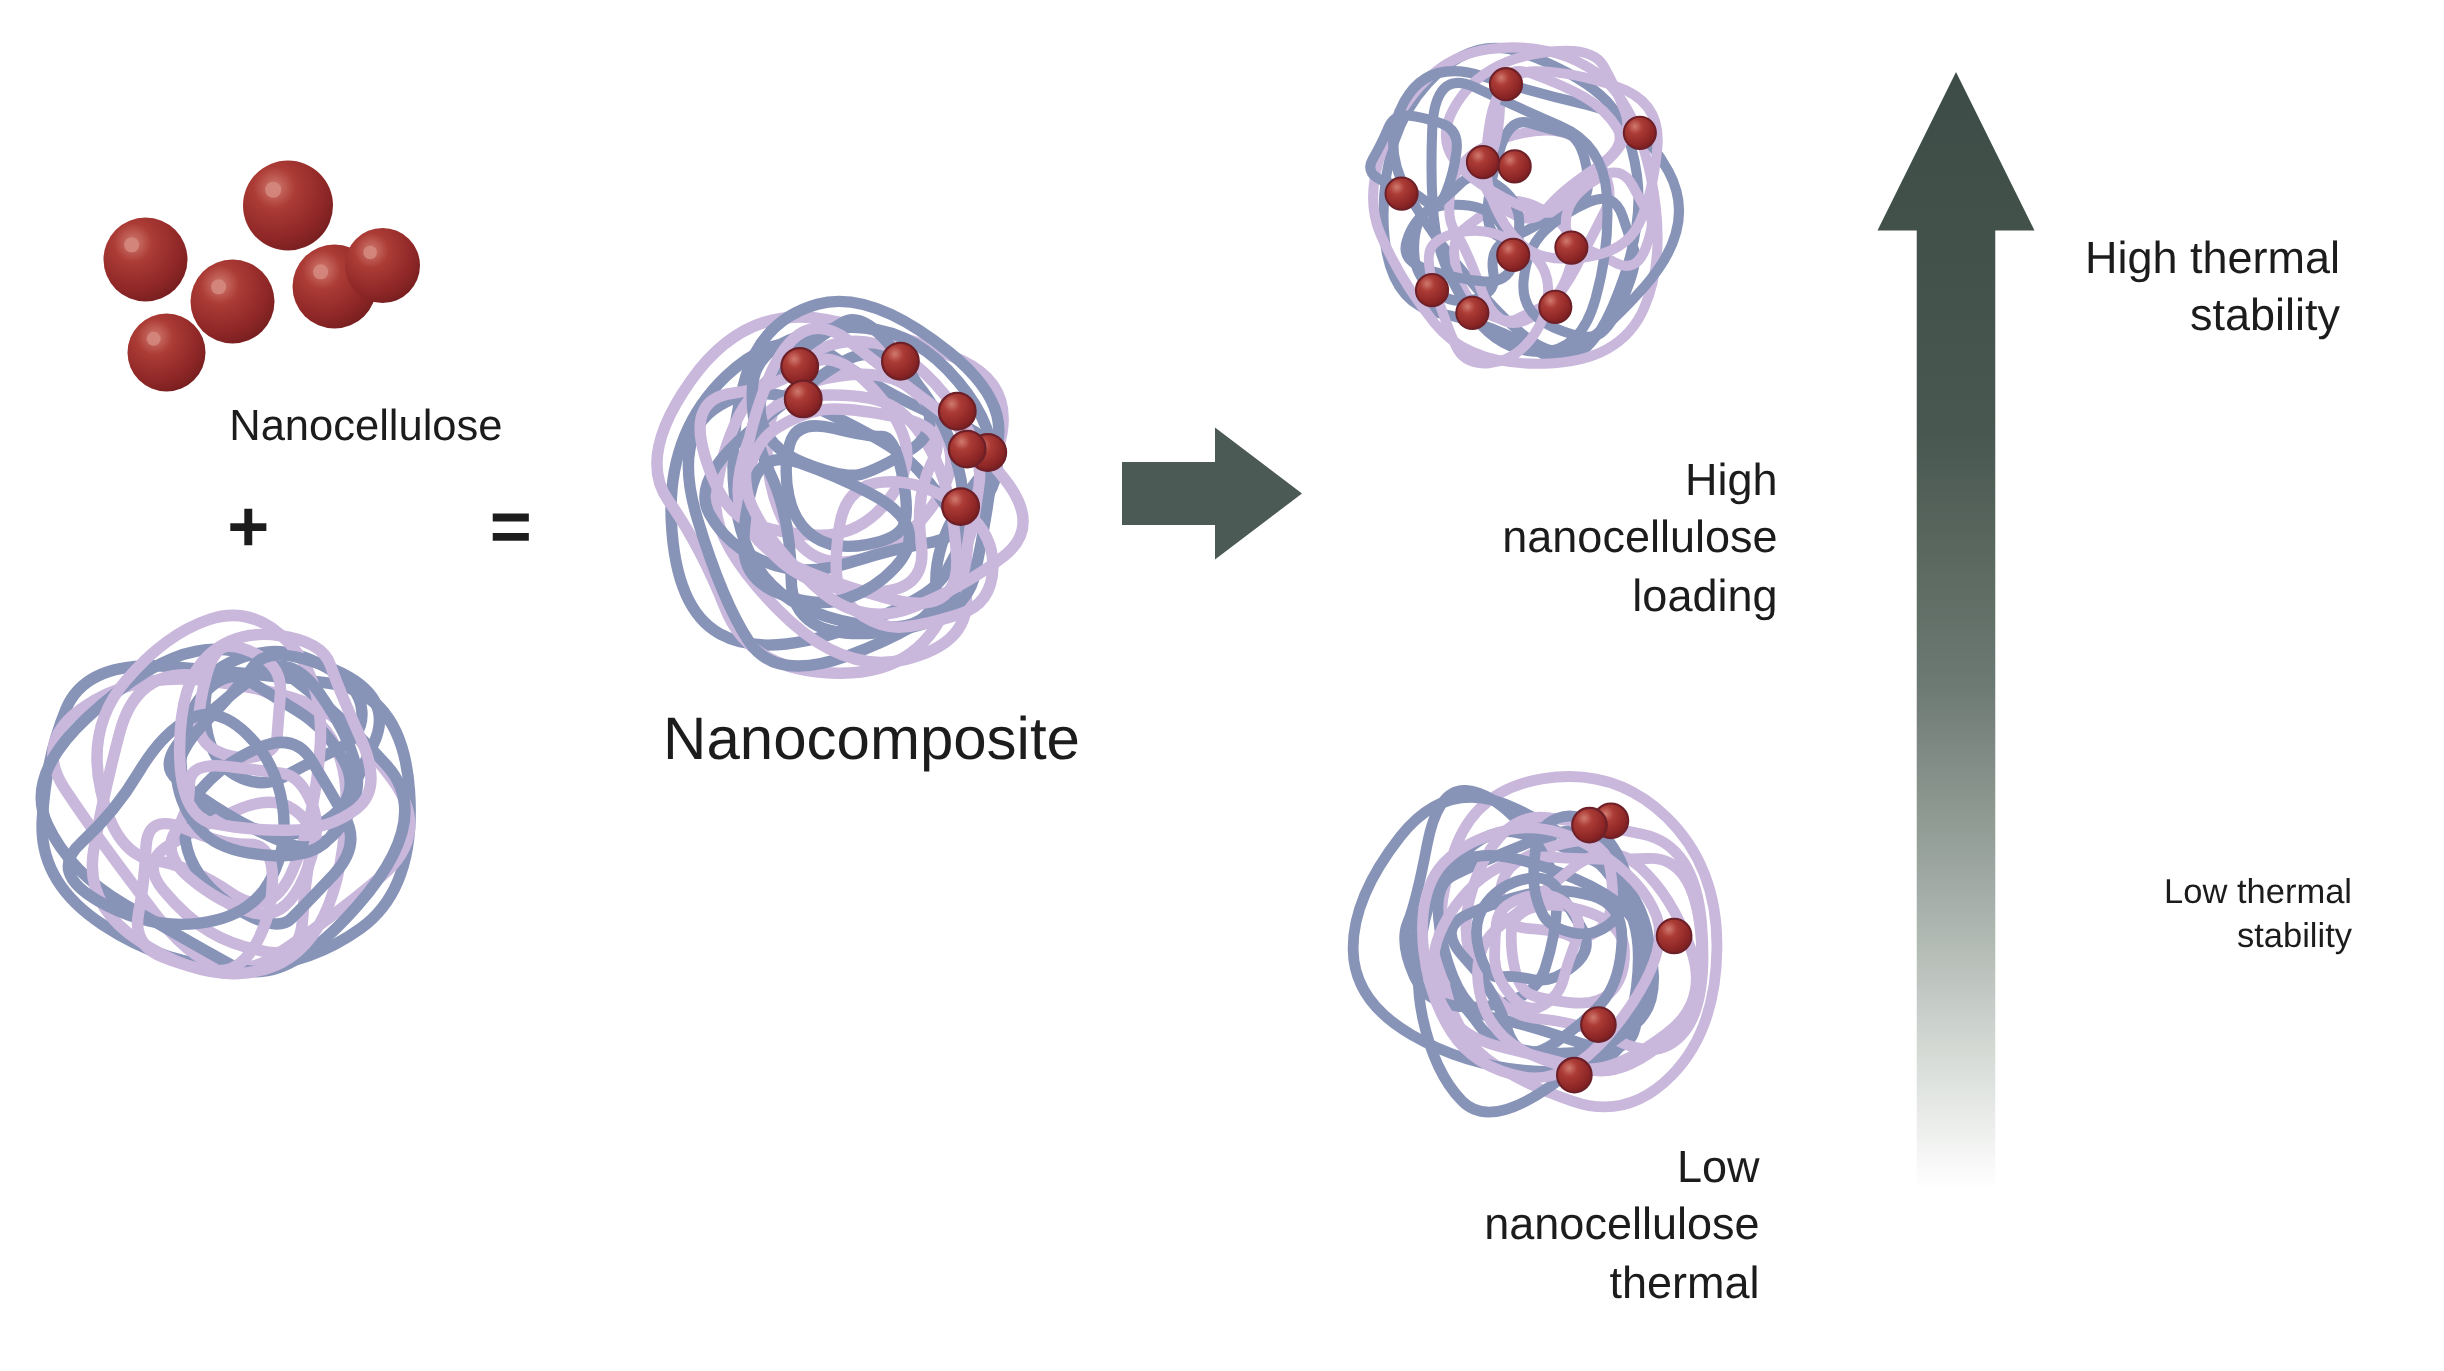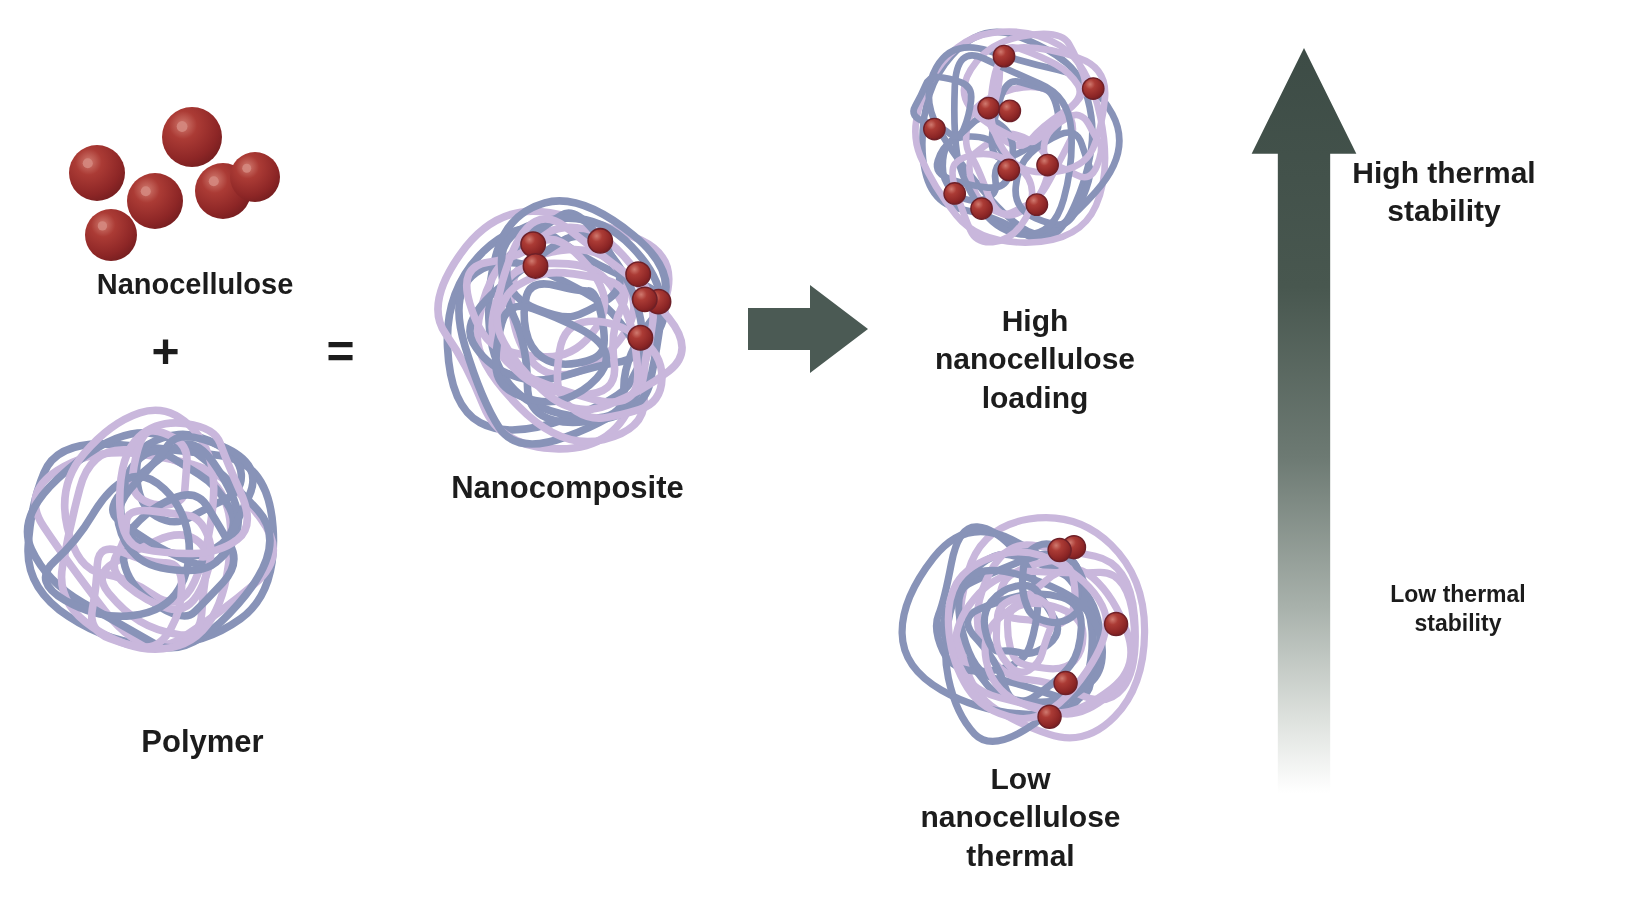--- a/index.html
+++ b/index.html
@@ -1,34 +1,34 @@
 <!DOCTYPE html>
 <html><head>
 <meta charset="utf-8">
 <style>
   * { margin:0; padding:0; box-sizing:border-box; }
   html,body { background:#ffffff; }
   body { font-family:"Liberation Sans", sans-serif; }
   .canvas { position:relative; width:1629px; height:914px; background:#ffffff; overflow:hidden; }
   .abs { position:absolute; }
-  .label { position:absolute; font-weight:700; text-align:center; white-space:pre-line; line-height:1.28; }
+  .label { position:absolute; font-weight:400; text-align:right; white-space:pre-line; line-height:1.28; }
   .op { position:absolute; font-weight:600; text-align:center; }
 
   #defs-svg { position:absolute; width:0; height:0; }
 
   #cluster        { left:55px;  top:95px;  width:235px; height:175px; }
   #nanocellulose-label { left:55px; top:266px; width:280px; font-size:29px; }
   #plus-op        { left:128px; top:324px; width:75px;  font-size:48px; }
   #equals-op      { left:303px; top:324px; width:75px;  font-size:48px; }
 
   #polymer-ball   { left:-5px;  top:383px; width:315px; height:305px; }
   #polymer-label  { left:60px;  top:722px; width:285px; font-size:31px; }
 
   #composite-ball { left:398px; top:172px; width:325px; height:305px; }
-  #nanocomposite-label { left:415px; top:468px; width:305px; font-size:31px; }
+  #nanocomposite-label { left:415px; top:468px; width:305px; font-size:40px; }
 
   #right-arrow    { left:748px; top:283px; width:122px; height:92px; }
 
   #high-ball      { left:868px; top:2px;   width:312px; height:268px; }
   #high-loading-label { left:885px; top:302px; width:300px; font-size:30px; }
 
   #low-ball       { left:868px; top:487px; width:318px; height:288px; }
   #low-loading-label { left:868px; top:760px; width:305px; font-size:30px; }
 
   #therm-arrow    { left:1243px; top:48px; width:122px; height:745px; }
@@ -89,21 +89,20 @@
       <path d="M 209.6 117.8 Q 205.4 164.3 191.3 195.4 Q 177.2 226.5 151.7 209.0 Q 126.2 191.4 101.0 187.5 Q 75.8 183.6 66.2 141.9 Q 56.6 100.1 82.5 69.6 Q 108.5 39.0 137.4 29.4 Q 166.4 19.8 190.1 45.5 Q 213.9 71.3 209.6 117.8 Z" fill="none" stroke="#c9b7dc" stroke-width="7.5" stroke-linecap="round"></path>
       <path d="M 233.2 125.1 Q 238.1 145.5 223.5 165.2 Q 208.9 184.9 187.1 176.0 Q 165.3 167.2 148.1 156.7 Q 131.0 146.3 116.5 134.8 Q 102.0 123.2 125.7 101.3 Q 149.4 79.4 169.9 65.1 Q 190.5 50.8 209.4 77.7 Q 228.4 104.7 233.2 125.1 Z" fill="none" stroke="#8893b8" stroke-width="7.5" stroke-linecap="round"></path>
       <path d="M 183.8 79.0 Q 182.5 96.0 181.7 106.3 Q 181.0 116.5 168.0 119.2 Q 154.9 122.0 142.4 115.9 Q 130.0 109.8 130.3 96.8 Q 130.5 83.7 135.5 65.7 Q 140.6 47.7 149.3 47.1 Q 158.1 46.4 171.6 54.2 Q 185.2 62.0 183.8 79.0 Z" fill="none" stroke="#c9b7dc" stroke-width="7.5" stroke-linecap="round"></path>
       <path d="M 225.9 158.6 Q 236.7 177.6 219.1 196.5 Q 201.4 215.3 191.3 225.3 Q 181.3 235.4 155.3 219.1 Q 129.4 202.7 123.0 180.7 Q 116.6 158.8 131.8 141.0 Q 147.0 123.2 170.1 113.5 Q 193.1 103.9 204.1 121.7 Q 215.1 139.5 225.9 158.6 Z" fill="none" stroke="#8893b8" stroke-width="7.5" stroke-linecap="round"></path>
       <path d="M 204.6 150.6 Q 212.1 169.1 199.4 198.4 Q 186.6 227.8 165.3 221.6 Q 144.0 215.4 124.8 199.3 Q 105.7 183.3 115.2 168.3 Q 124.7 153.3 124.2 138.2 Q 123.7 123.0 148.5 125.8 Q 173.3 128.7 185.2 130.4 Q 197.1 132.1 204.6 150.6 Z" fill="none" stroke="#c9b7dc" stroke-width="7.5" stroke-linecap="round"></path>
       <path d="M 185.2 150.8 Q 189.6 178.9 176.3 202.0 Q 163.0 225.1 129.9 228.8 Q 96.7 232.5 64.2 213.9 Q 31.7 195.2 53.6 175.5 Q 75.5 155.7 91.1 129.5 Q 106.7 103.3 124.5 94.6 Q 142.4 85.9 161.6 104.3 Q 180.8 122.7 185.2 150.8 Z" fill="none" stroke="#8893b8" stroke-width="7.5" stroke-linecap="round"></path>
       <path d="M 178.7 199.7 Q 178.6 223.1 168.1 241.7 Q 157.7 260.2 143.2 259.8 Q 128.8 259.4 107.8 251.3 Q 86.8 243.3 90.8 222.5 Q 94.8 201.8 95.7 179.0 Q 96.6 156.2 121.4 166.7 Q 146.1 177.3 162.5 176.8 Q 178.8 176.3 178.7 199.7 Z" fill="none" stroke="#c9b7dc" stroke-width="7.5" stroke-linecap="round"></path>
       <path d="M 244.8 111.4 Q 229.7 143.1 221.2 164.4 Q 212.8 185.7 180.4 184.4 Q 148.0 183.0 134.4 170.4 Q 120.8 157.8 116.7 138.7 Q 112.7 119.7 133.8 97.8 Q 155.0 76.0 166.0 60.3 Q 177.1 44.6 218.5 62.2 Q 259.9 79.8 244.8 111.4 Z" fill="none" stroke="#8893b8" stroke-width="7.5" stroke-linecap="round"></path>
       <path d="M 236.6 107.6 Q 251.3 140.5 233.5 153.9 Q 215.7 167.3 189.6 167.7 Q 163.4 168.1 140.5 163.4 Q 117.6 158.7 117.8 114.5 Q 117.9 70.3 136.4 53.2 Q 154.8 36.1 183.1 40.0 Q 211.3 43.9 216.6 59.3 Q 221.9 74.7 236.6 107.6 Z" fill="none" stroke="#c9b7dc" stroke-width="7.5" stroke-linecap="round"></path>
     </svg>
-  <div class="label" id="polymer-label">Polymer</div>
 
   <svg id="composite-ball" class="abs" viewBox="0 0 300 300">
       <path d="M 246.4 156.0 Q 227.4 189.5 219.0 206.3 Q 210.7 223.1 155.5 242.9 Q 100.3 262.7 70.9 246.6 Q 41.6 230.5 38.9 172.5 Q 36.2 114.6 74.6 77.7 Q 113.1 40.9 148.0 66.7 Q 183.0 92.4 224.2 107.5 Q 265.5 122.6 246.4 156.0 Z" fill="none" stroke="#8893b8" stroke-width="7.5" stroke-linecap="round"></path>
       <path d="M 252.9 125.9 Q 239.7 167.2 222.4 220.2 Q 205.1 273.2 148.0 272.3 Q 90.9 271.4 74.3 229.9 Q 57.8 188.4 37.1 159.3 Q 16.4 130.3 51.7 80.5 Q 86.9 30.6 139.6 40.2 Q 192.4 49.8 229.3 67.2 Q 266.2 84.6 252.9 125.9 Z" fill="none" stroke="#c9b7dc" stroke-width="7.5" stroke-linecap="round"></path>
       <path d="M 242.1 142.5 Q 211.2 181.2 212.4 214.0 Q 213.5 246.8 169.9 241.3 Q 126.3 235.9 105.1 214.7 Q 83.9 193.5 80.2 154.1 Q 76.6 114.7 87.8 77.5 Q 99.1 40.2 134.7 30.3 Q 170.3 20.5 221.6 62.1 Q 272.9 103.8 242.1 142.5 Z" fill="none" stroke="#8893b8" stroke-width="7.5" stroke-linecap="round"></path>
       <path d="M 222.2 133.4 Q 221.8 149.5 203.7 170.8 Q 185.5 192.0 162.6 197.8 Q 139.6 203.5 124.9 189.5 Q 110.1 175.4 104.3 148.8 Q 98.5 122.1 105.1 102.4 Q 111.7 82.6 150.1 77.2 Q 188.6 71.9 205.6 94.6 Q 222.6 117.3 222.2 133.4 Z" fill="none" stroke="#c9b7dc" stroke-width="7.5" stroke-linecap="round"></path>
       <path d="M 223.2 169.5 Q 241.5 200.1 222.5 221.5 Q 203.4 243.0 155.4 260.5 Q 107.4 278.1 89.9 251.6 Q 72.4 225.0 56.2 171.7 Q 39.9 118.4 67.0 99.1 Q 94.0 79.8 131.3 97.0 Q 168.6 114.2 186.7 126.6 Q 204.8 139.0 223.2 169.5 Z" fill="none" stroke="#8893b8" stroke-width="7.5" stroke-linecap="round"></path>
       <path d="M 239.3 156.9 Q 230.1 191.3 232.3 222.1 Q 234.4 252.9 192.6 263.2 Q 150.7 273.5 108.5 230.2 Q 66.2 187.0 68.1 158.6 Q 70.1 130.3 83.0 104.0 Q 95.9 77.7 135.6 60.0 Q 175.2 42.3 211.9 82.4 Q 248.5 122.5 239.3 156.9 Z" fill="none" stroke="#c9b7dc" stroke-width="7.5" stroke-linecap="round"></path>
       <path d="M 228.9 145.7 Q 235.7 182.1 210.2 186.3 Q 184.6 190.6 155.2 200.0 Q 125.8 209.4 100.8 199.4 Q 75.8 189.4 63.8 167.7 Q 51.9 146.0 89.4 114.3 Q 127.0 82.6 151.5 68.0 Q 176.0 53.4 199.1 81.3 Q 222.1 109.3 228.9 145.7 Z" fill="none" stroke="#8893b8" stroke-width="7.5" stroke-linecap="round"></path>
       <path d="M 212.0 131.8 Q 223.6 155.3 226.0 196.1 Q 228.4 236.8 178.6 222.6 Q 128.9 208.4 110.3 196.9 Q 91.6 185.3 85.1 167.5 Q 78.7 149.7 89.3 120.5 Q 100.0 91.3 135.8 90.0 Q 171.6 88.7 186.0 98.5 Q 200.4 108.2 212.0 131.8 Z" fill="none" stroke="#c9b7dc" stroke-width="7.5" stroke-linecap="round"></path>

